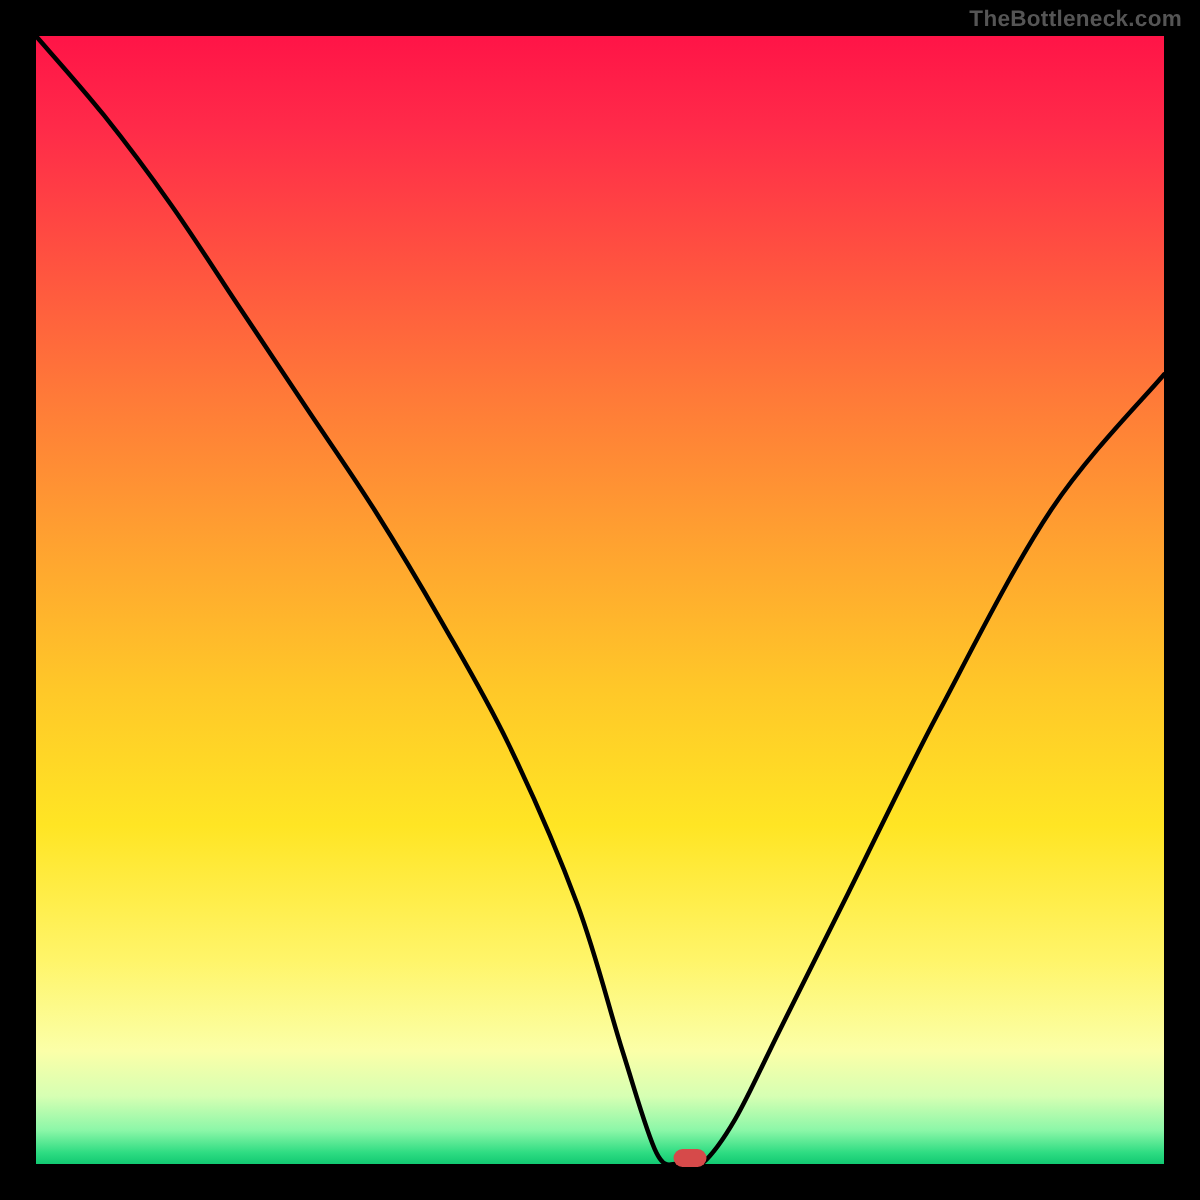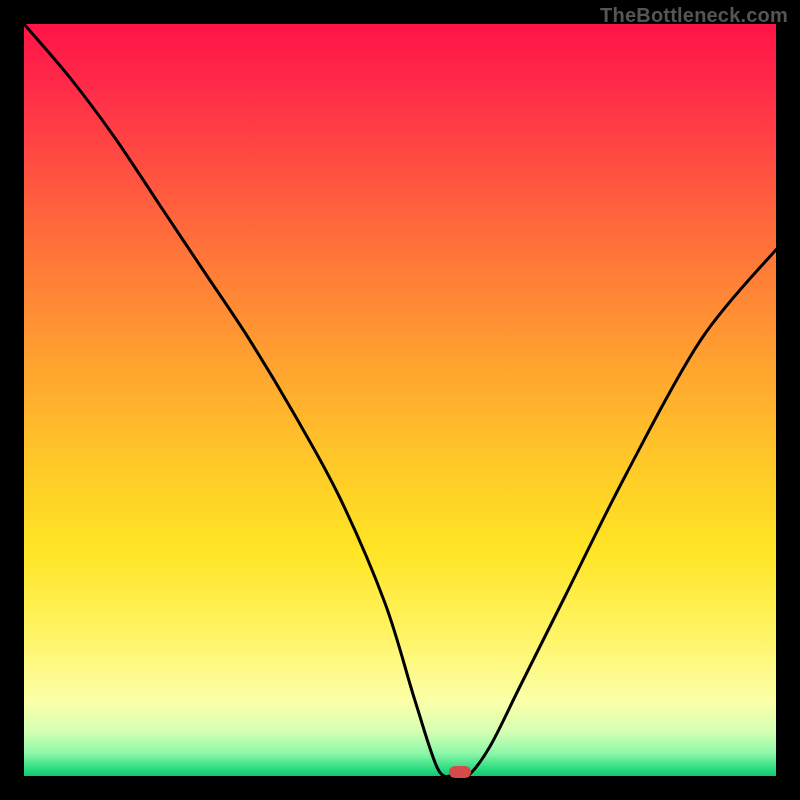--- a/index.html
+++ b/index.html
@@ -15,21 +15,21 @@
     position: relative;
     width: 800px;
     height: 800px;
     background: #000;
   }
   .watermark {
     position: absolute;
     top: 4px;
     right: 12px;
     color: #555;
-    font-size: 20px;
+    font-size: 15px;
     font-weight: 600;
     letter-spacing: 0.2px;
     z-index: 5;
   }
   .plot {
     position: absolute;
     left: 24px;
     top: 24px;
     width: 752px;
     height: 752px;

